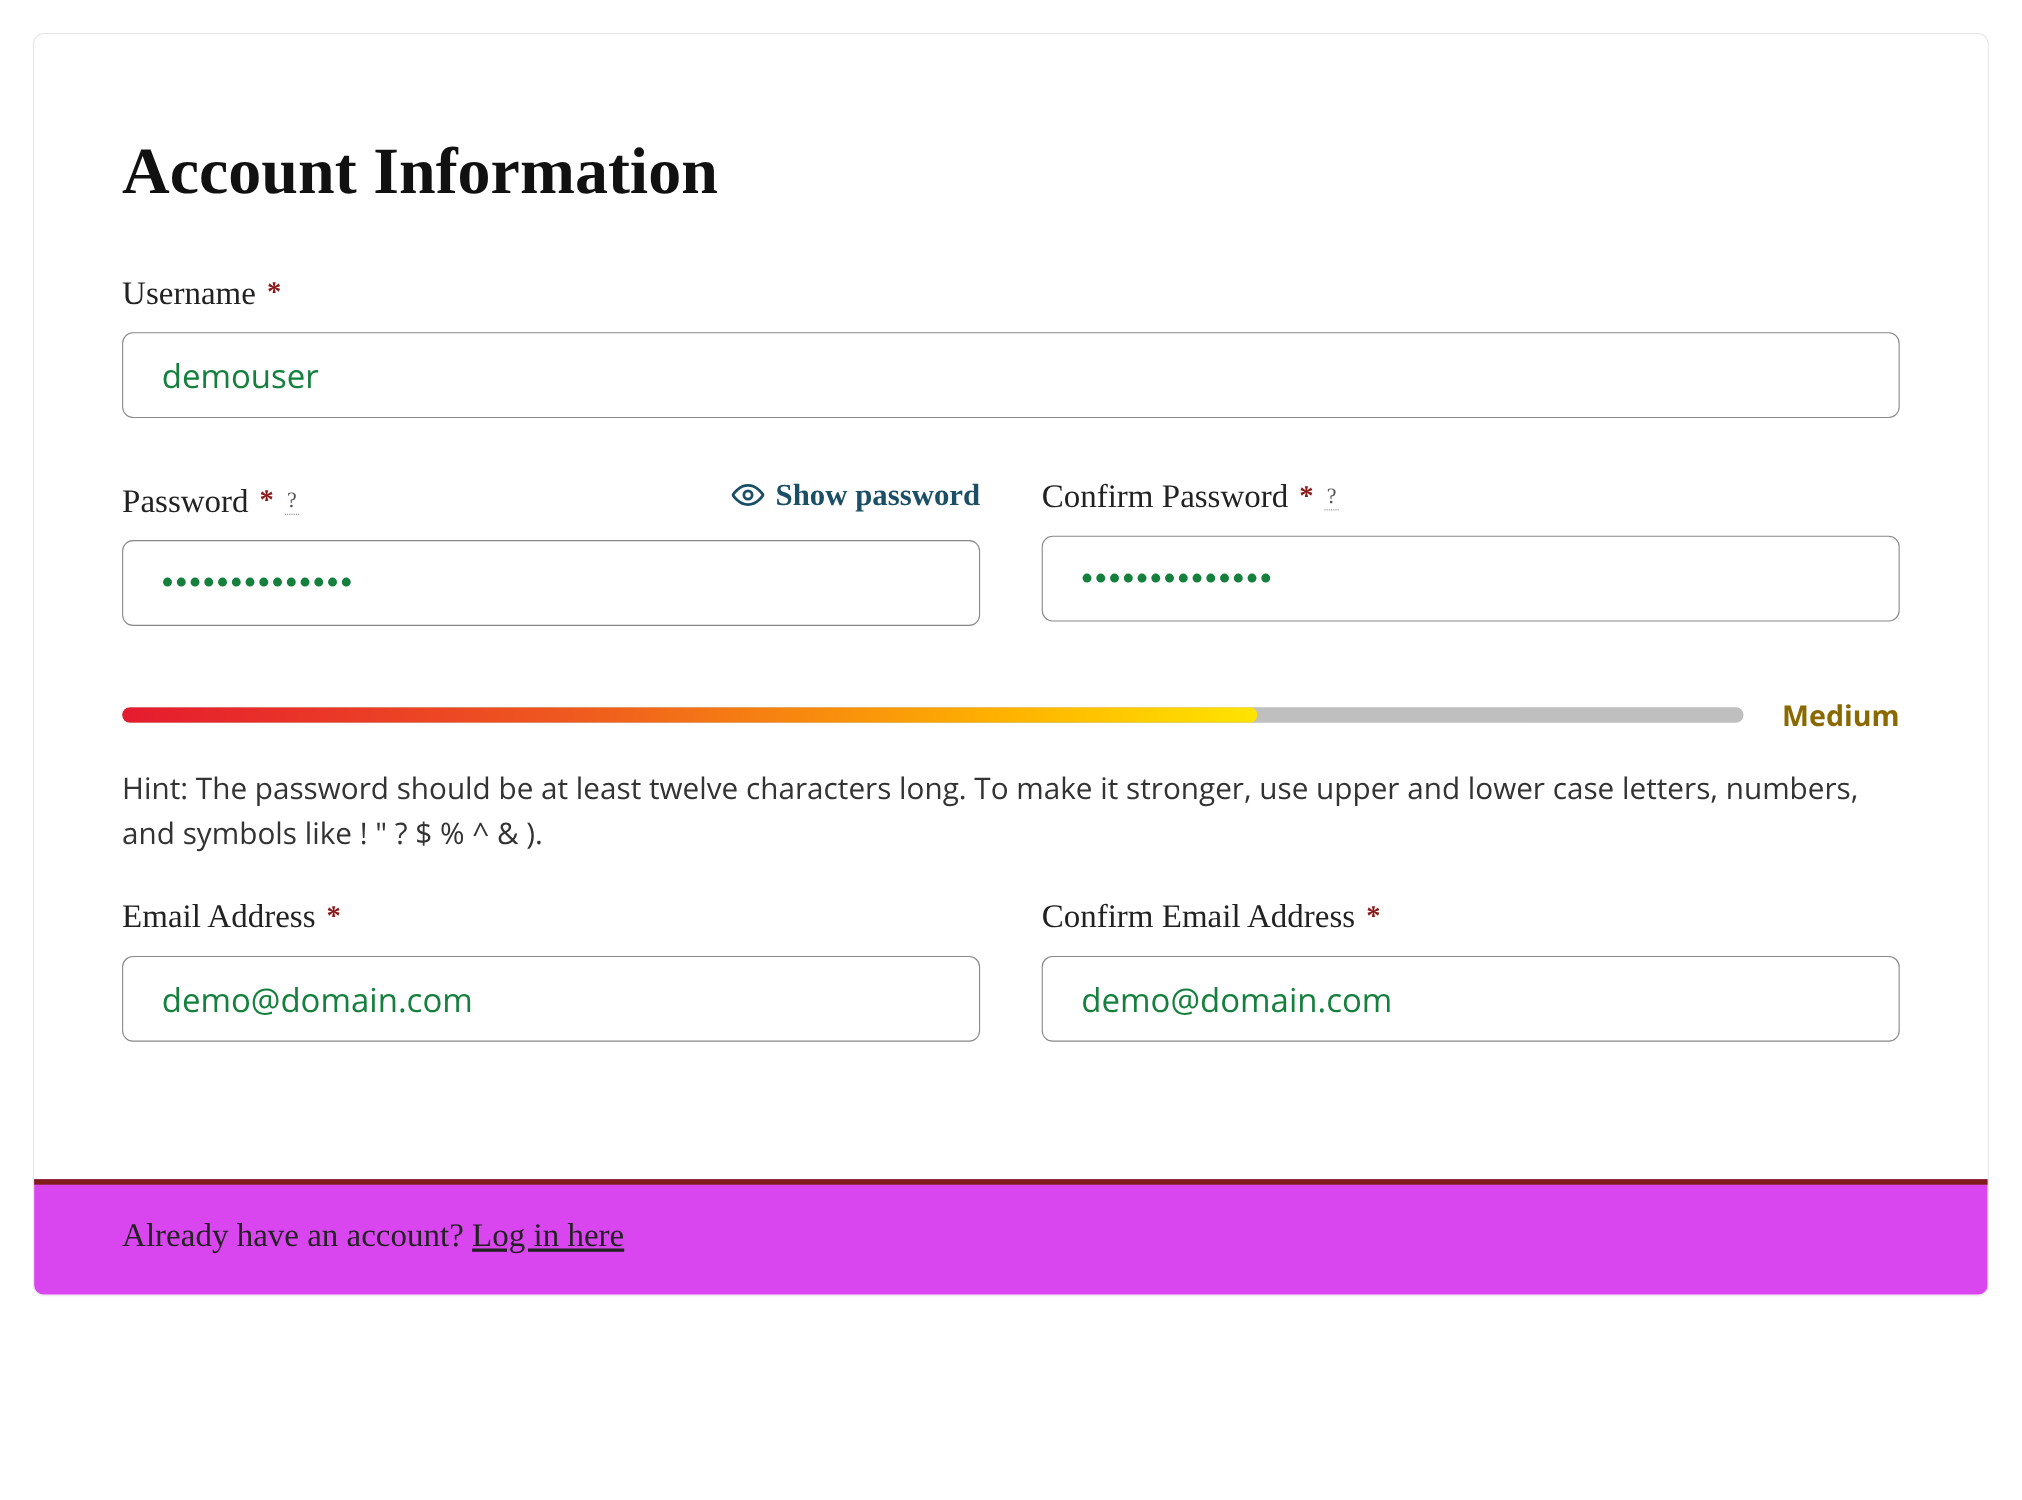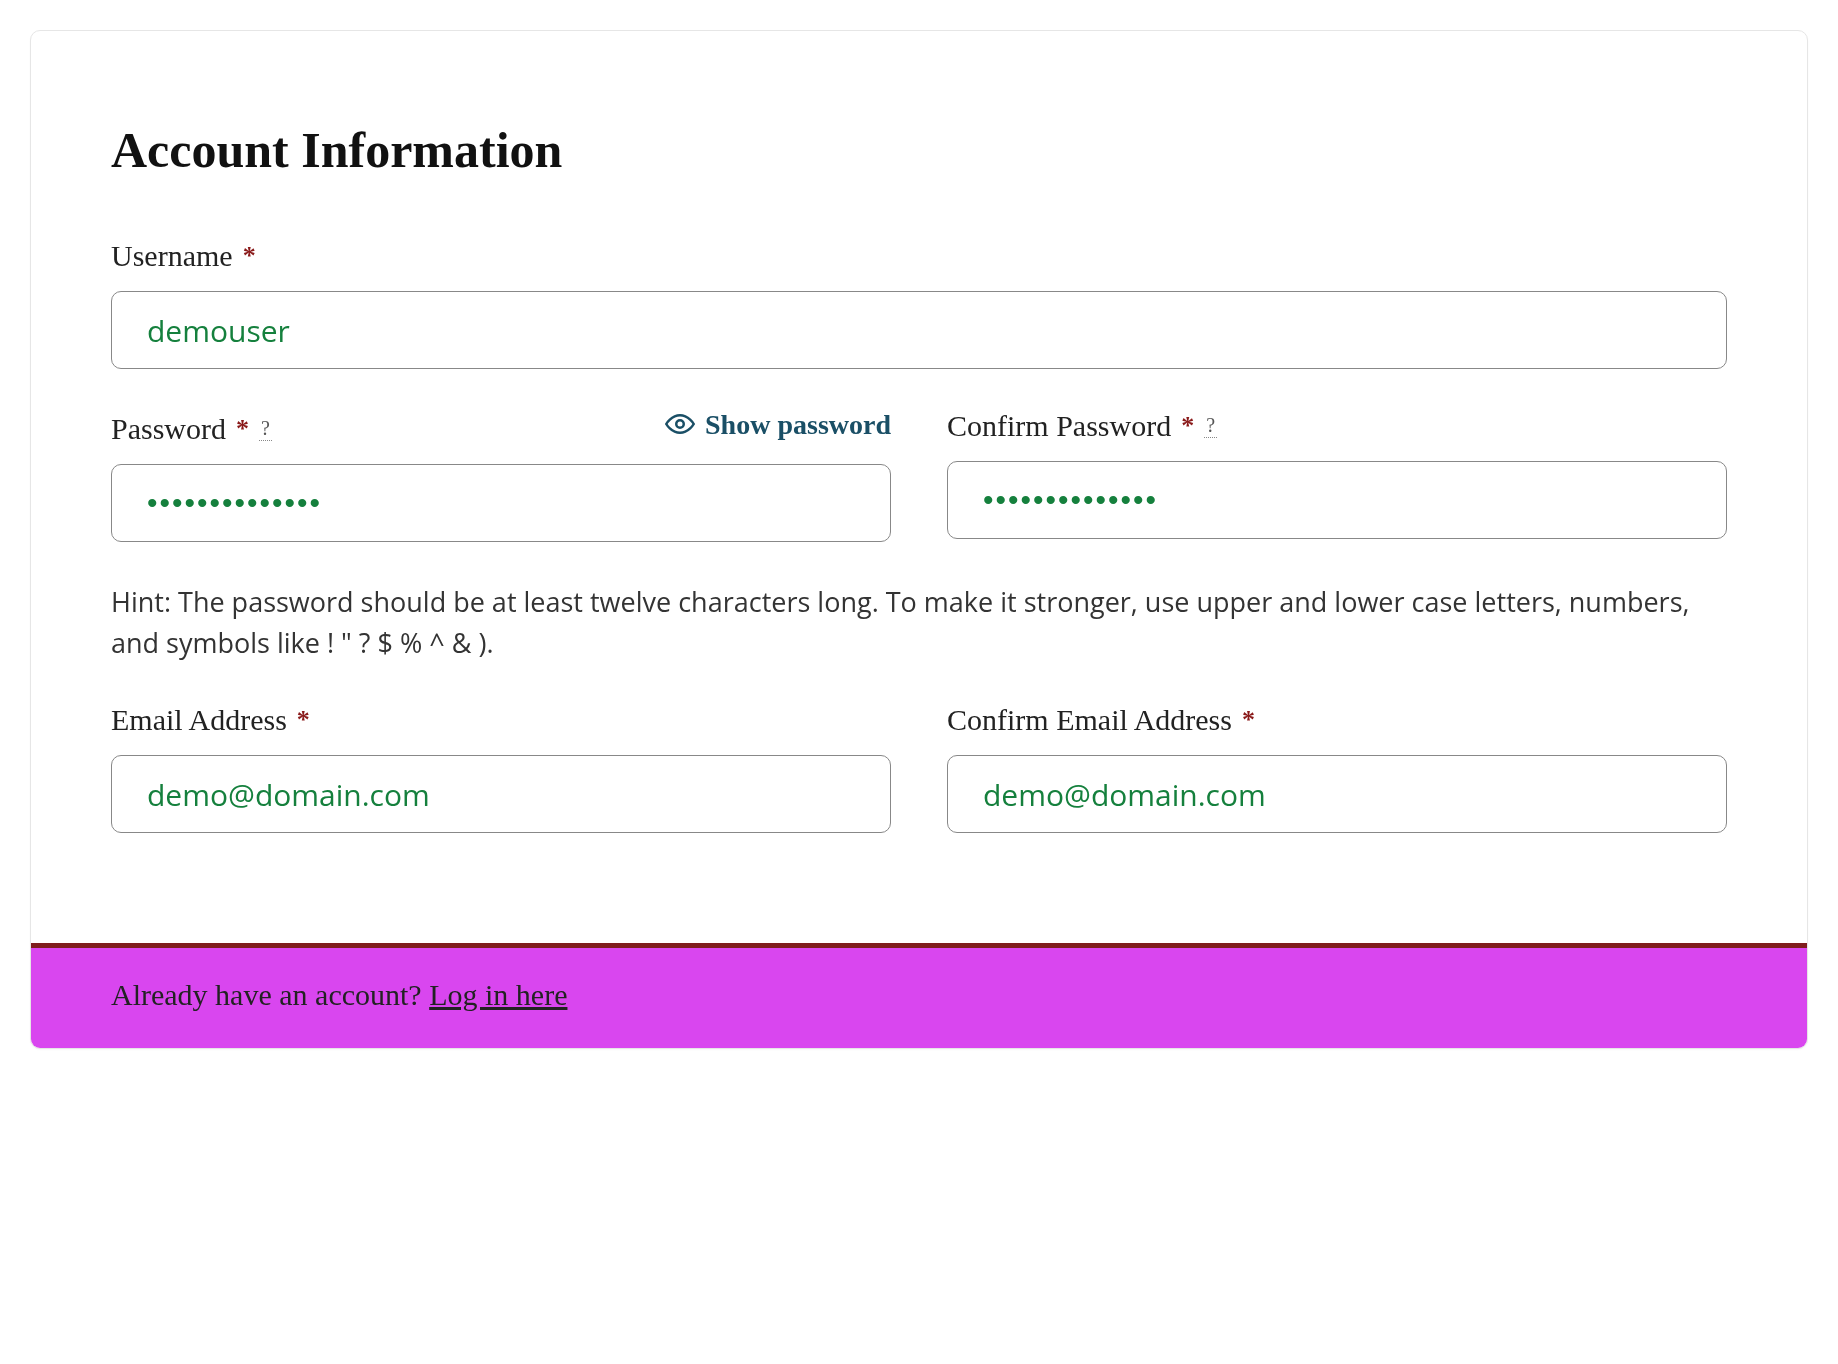--- a/index.html
+++ b/index.html
@@ -20,32 +20,32 @@
     border-radius: 10px;
     background: #fff;
     box-shadow: 0 1px 2px rgba(0,0,0,0.03);
     overflow: hidden;
   }
   .card-body {
     padding: 90px 80px 70px 80px;
   }
   .title {
     font-family: Georgia, "Times New Roman", serif;
-    font-size: 50px;
+    font-size: 60px;
     font-weight: 700;
     margin: 0 0 60px 0;
     color: #111;
   }
   .field-row {
     display: flex;
     gap: 56px;
   }
   .field {
     flex: 1;
-    margin-bottom: 40px;
+    margin-bottom: 55px;
   }
   .field-full { width: 100%; }
   .label-line {
     display: flex;
     align-items: baseline;
     justify-content: space-between;
     margin-bottom: 18px;
   }
   .label-left {
     display: flex;
@@ -198,20 +198,26 @@
             <div class="label-left">
               <span class="field-label">Confirm Password</span>
               <span class="req">*</span>
               <span class="help-icon">?</span>
             </div>
           </div>
           <input type="password" class="text-input password" value="••••••••••••••" style="">
         </div>
       </div>
 
+      <div class="strength-row">
+        <div class="strength-bar">
+          <div class="strength-fill" style="width: 70%;"></div>
+        </div>
+        <div class="strength-label">Medium</div>
+      </div>
 
       <div class="hint">Hint: The password should be at least twelve characters long. To make it stronger, use upper and lower case letters, numbers, and symbols like ! " ? $ % ^ &amp; ).</div>
 
       <div class="field-row">
         <div class="field">
           <div class="label-line">
             <div class="label-left">
               <span class="field-label">Email Address</span>
               <span class="req">*</span>
             </div>

